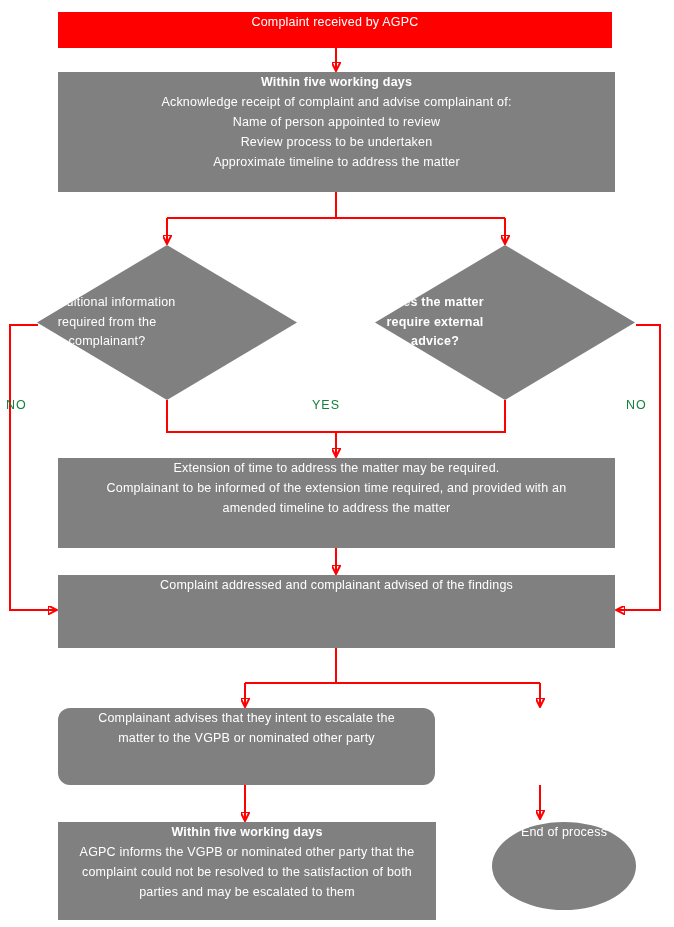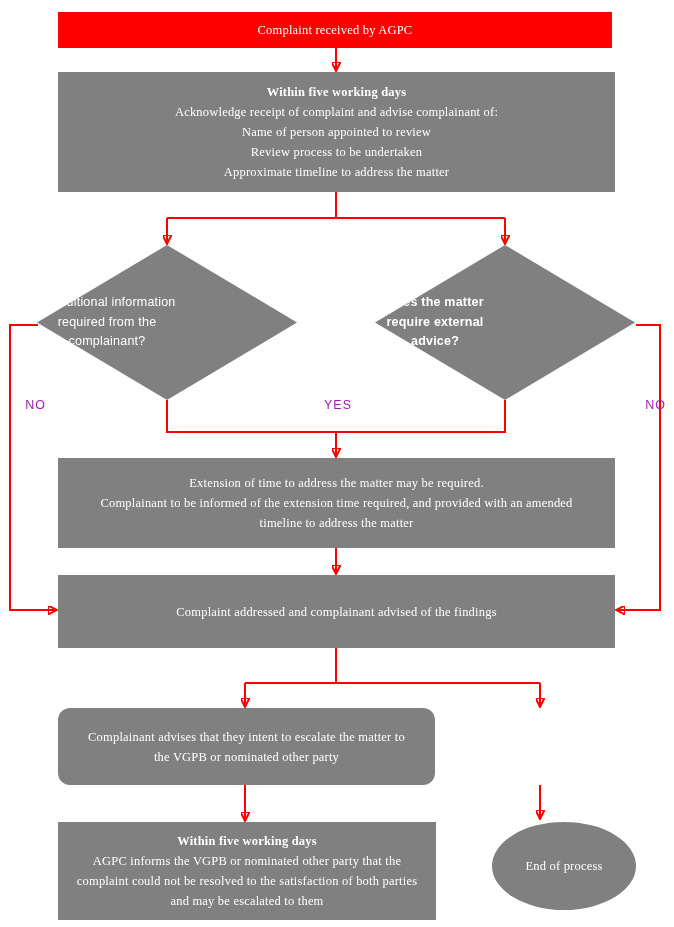--- a/index.html
+++ b/index.html
@@ -29,24 +29,22 @@
     stroke-width: 2;
     fill: none;
   }
   .node {
     position: absolute;
     background: #808080;
     color: #ffffff;
     display: flex;
     flex-direction: column;
     align-items: center;
-    justify-content: center;
     text-align: center;
     line-height: 1.6;
-    font-family: Liberation Serif, serif;
   }
   .start {
     left: 58px; top: 12px;
     width: 554px; height: 36px;
     background: #ff0000;
   }
   .ack {
     left: 58px; top: 72px;
     width: 557px; height: 120px;
   }
@@ -100,24 +98,24 @@
     box-sizing: border-box;
   }
   .end-ellipse {
     left: 492px; top: 822px;
     width: 144px; height: 88px;
     border-radius: 50%;
   }
   .bold { font-weight: 700; }
   .edge-label {
     position: absolute;
-    color: #a21caf;
+    color: #15803d;
     font-size: 12.5px;
     letter-spacing: 1px;
-    text-align: right;
+    text-align: left;
     width: 40px;
   }
   .label-no-left  { left: 6px;  top: 398px; }
   .label-yes      { left: 312px; top: 398px; }
   .label-no-right { left: 626px; top: 398px; }
 </style>
 </head>
 <body>
 
 <div class="canvas">

